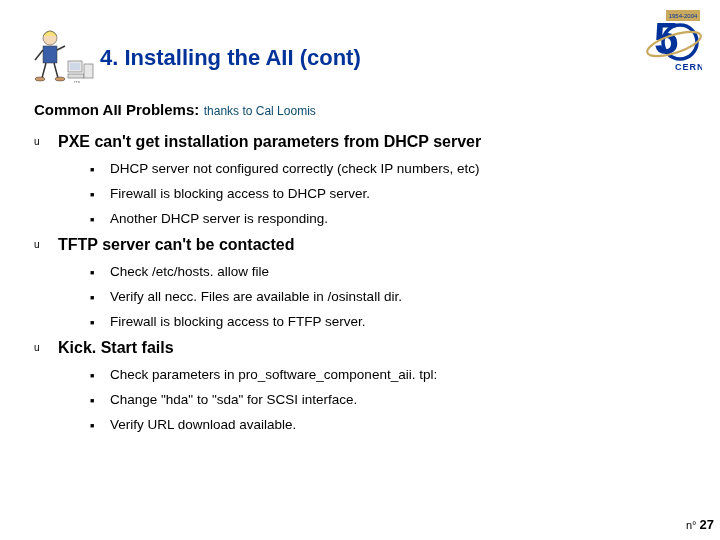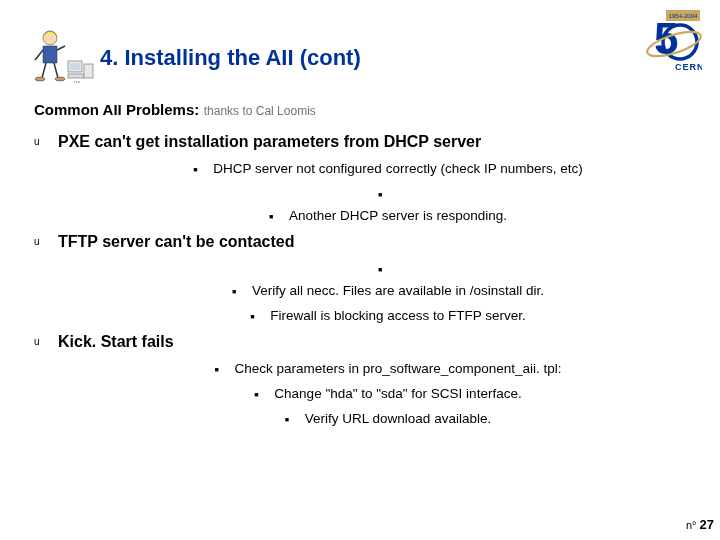--- a/index.html
+++ b/index.html
@@ -45,21 +45,21 @@
     margin-top: 6px;
     margin-bottom: 14px;
   }
   .subtitle-bold {
     font-size: 15px;
     font-weight: bold;
     color: #000;
   }
   .subtitle-credit {
     font-size: 12px;
-    color: #737373;
+    color: #0c4a6e;
   }
   .level1 {
     display: flex;
     align-items: flex-start;
     margin-bottom: 10px;
     margin-top: 6px;
   }
   .level1 .bullet {
     font-size: 10px;
     margin-right: 14px;
@@ -71,21 +71,20 @@
   .level1 .text {
     font-size: 16px;
     font-weight: bold;
     color: #000;
   }
   .level2 {
     display: flex;
     align-items: flex-start;
     margin-left: 56px;
     margin-bottom: 10px;
-    justify-content: center;
   }
   .level2 .bullet {
     font-size: 7px;
     margin-right: 14px;
     margin-top: 5px;
     color: #000;
     width: 6px;
     flex-shrink: 0;
   }
   .level2 .text {
@@ -146,32 +145,34 @@
   <div class="level1">
     <span class="bullet">u</span>
     <span class="text">PXE can't get installation parameters from DHCP server</span>
   </div>
   <div class="level2">
     <span class="bullet">■</span>
     <span class="text">DHCP server not configured correctly (check IP numbers, etc)</span>
   </div>
   <div class="level2">
     <span class="bullet">■</span>
+    <span class="text">Firewall is blocking access to DHCP server.</span>
   </div>
   <div class="level2">
     <span class="bullet">■</span>
     <span class="text">Another DHCP server is responding.</span>
   </div>
 
   <div class="level1">
     <span class="bullet">u</span>
     <span class="text">TFTP server can't be contacted</span>
   </div>
   <div class="level2">
     <span class="bullet">■</span>
+    <span class="text">Check /etc/hosts. allow file</span>
   </div>
   <div class="level2">
     <span class="bullet">■</span>
     <span class="text">Verify all necc. Files are available in /osinstall dir.</span>
   </div>
   <div class="level2">
     <span class="bullet">■</span>
     <span class="text">Firewall is blocking access to FTFP server.</span>
   </div>
 

